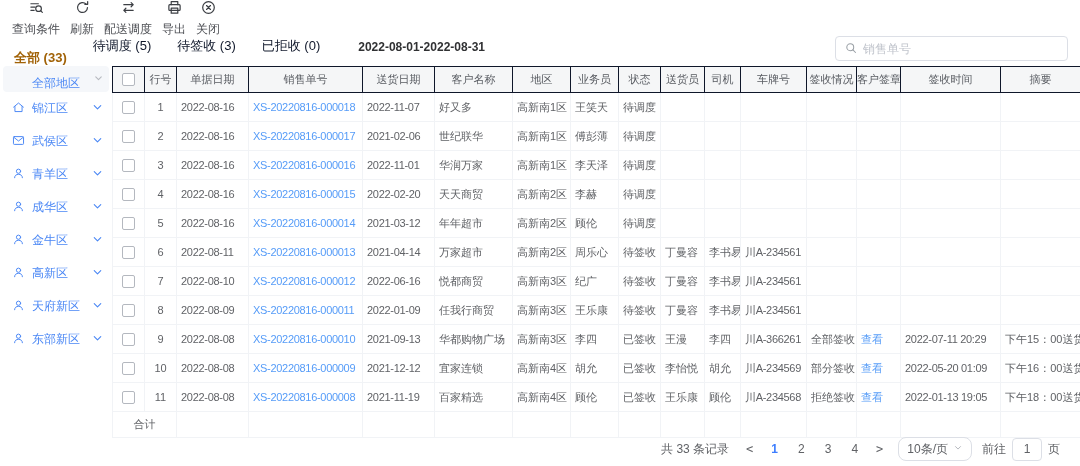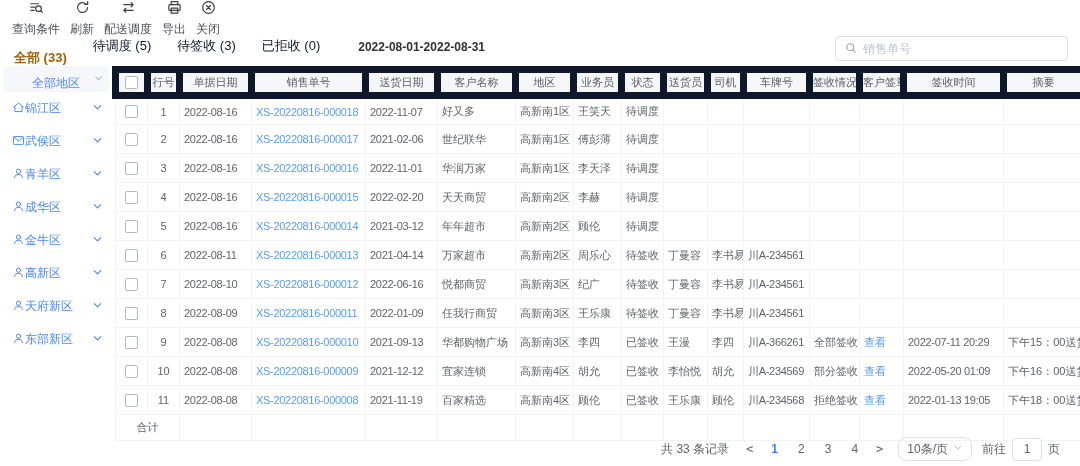--- a/index.html
+++ b/index.html
@@ -23,29 +23,29 @@
   .search-box input { border: none; outline: none; flex: 1; font-size: 12px; color: #606266; font-family: "Liberation Sans", sans-serif; }
   .search-box input::placeholder { color: #c0c4cc; }
 
   
   .main { display: flex; margin-top: 4px; }
 
   .sidebar { width: 112px; flex: none; }
   .side-header { margin: 0 3px; height: 26px; background: #f5f7fa; border-radius: 4px; display: flex; align-items: flex-end; justify-content: center; position: relative; color: #4a87f5; font-size: 12px; cursor: pointer; }
   .side-header .chev { position: absolute; right: 5px; top: 7px; }
   .chev svg { width: 11px; height: 11px; stroke: #b6b9bf; fill: none; stroke-width: 1.4; stroke-linecap: round; stroke-linejoin: round; }
-  .side-item { height: 33px; display: flex; align-items: center; padding: 0 8px 0 12px; color: #4a87f5; font-size: 12px; cursor: pointer; text-align: center; }
+  .side-item { height: 33px; display: flex; align-items: center; gap: 7px; padding: 0 8px 0 12px; color: #4a87f5; font-size: 12px; cursor: pointer; text-align: center; }
   .side-item svg { width: 13px; height: 13px; stroke: #4a87f5; fill: none; stroke-width: 1.2; stroke-linecap: round; stroke-linejoin: round; flex: none; }
   .side-item .chev { margin-left: auto; }
   .side-item .chev svg { stroke: #4a87f5; }
 
   
   .table-area { flex: 1; }
   table { border-collapse: collapse; table-layout: fixed; width: 968px; font-size: 11px; }
-  th { background: #f5f6f7; border: 7px solid #0f172a; height: 26px; font-weight: normal; color: #595c62; text-align: center; white-space: nowrap; overflow: hidden; }
+  th { background: #f5f6f7; border: 1px solid #0f172a; height: 26px; font-weight: normal; color: #595c62; text-align: center; white-space: nowrap; overflow: hidden; }
   td { border: 1px solid #f1f3f6; height: 29px; padding: 0 4px; white-space: nowrap; overflow: hidden; color: #606266; }
   td.center { text-align: center; }
   .num { letter-spacing: -0.3px; }
   .link { color: #569cf8; cursor: pointer; }
   .checkbox { display: inline-block; width: 13px; height: 13px; border: 1px solid #b4b8bf; border-radius: 2px; background: #fff; vertical-align: middle; cursor: pointer; }
   tr.total-row td { height: 26px; }
 
   
   .pagination { position: absolute; right: 20px; bottom: 5px; display: flex; align-items: center; gap: 6px; font-size: 12px; color: #606266; }
   .pg-total { margin-right: 6px; }

